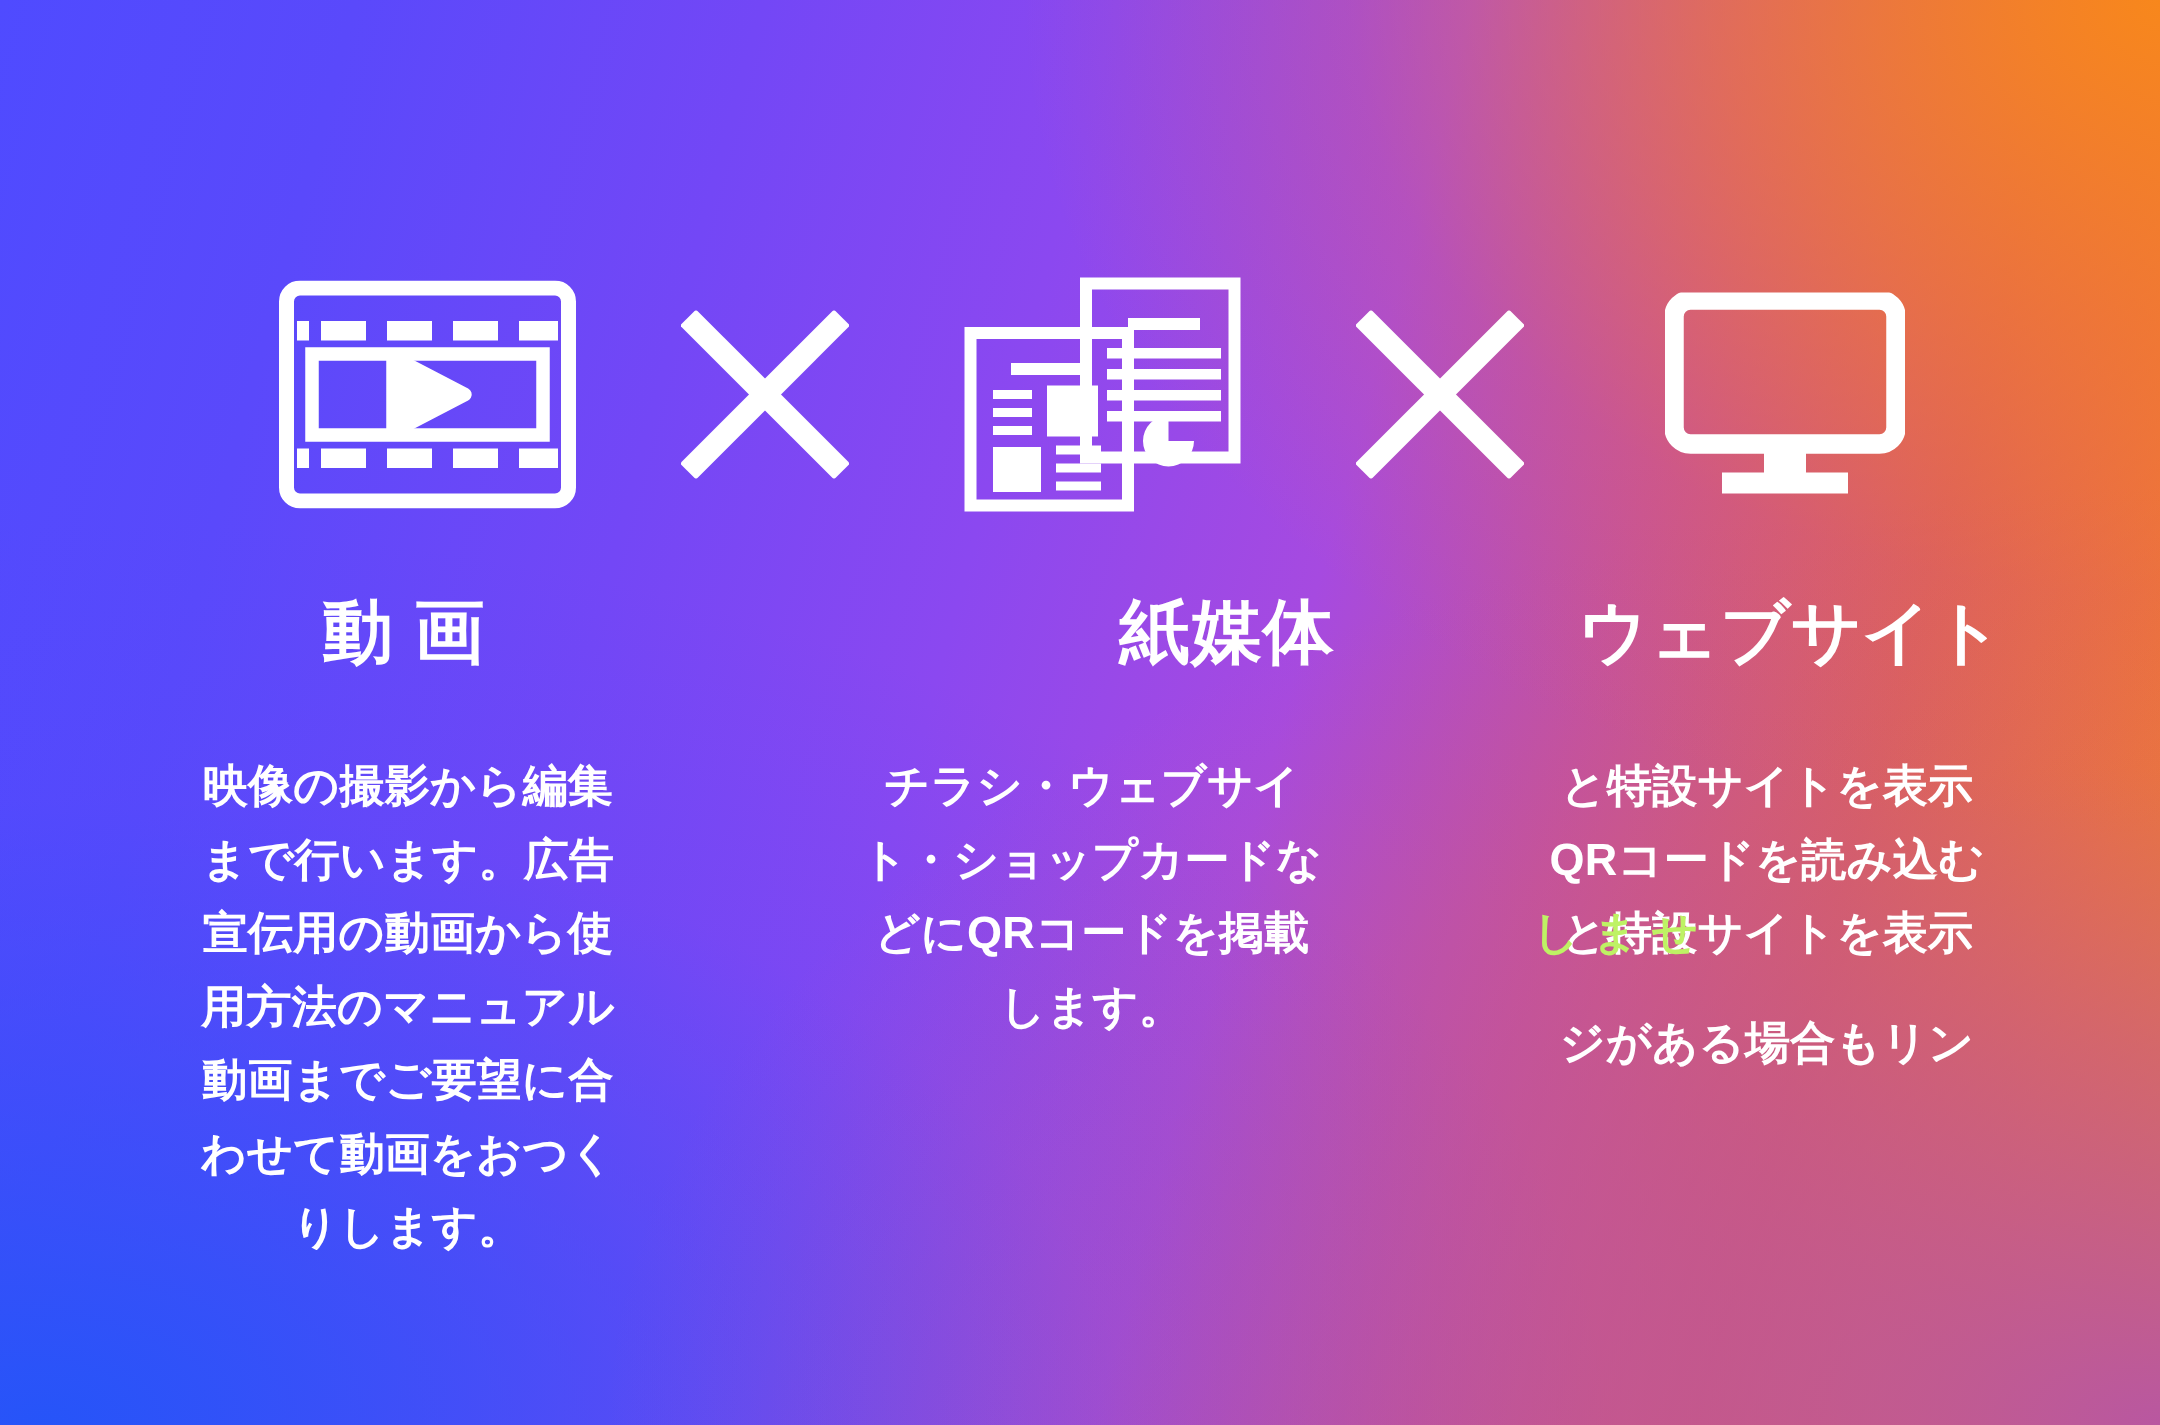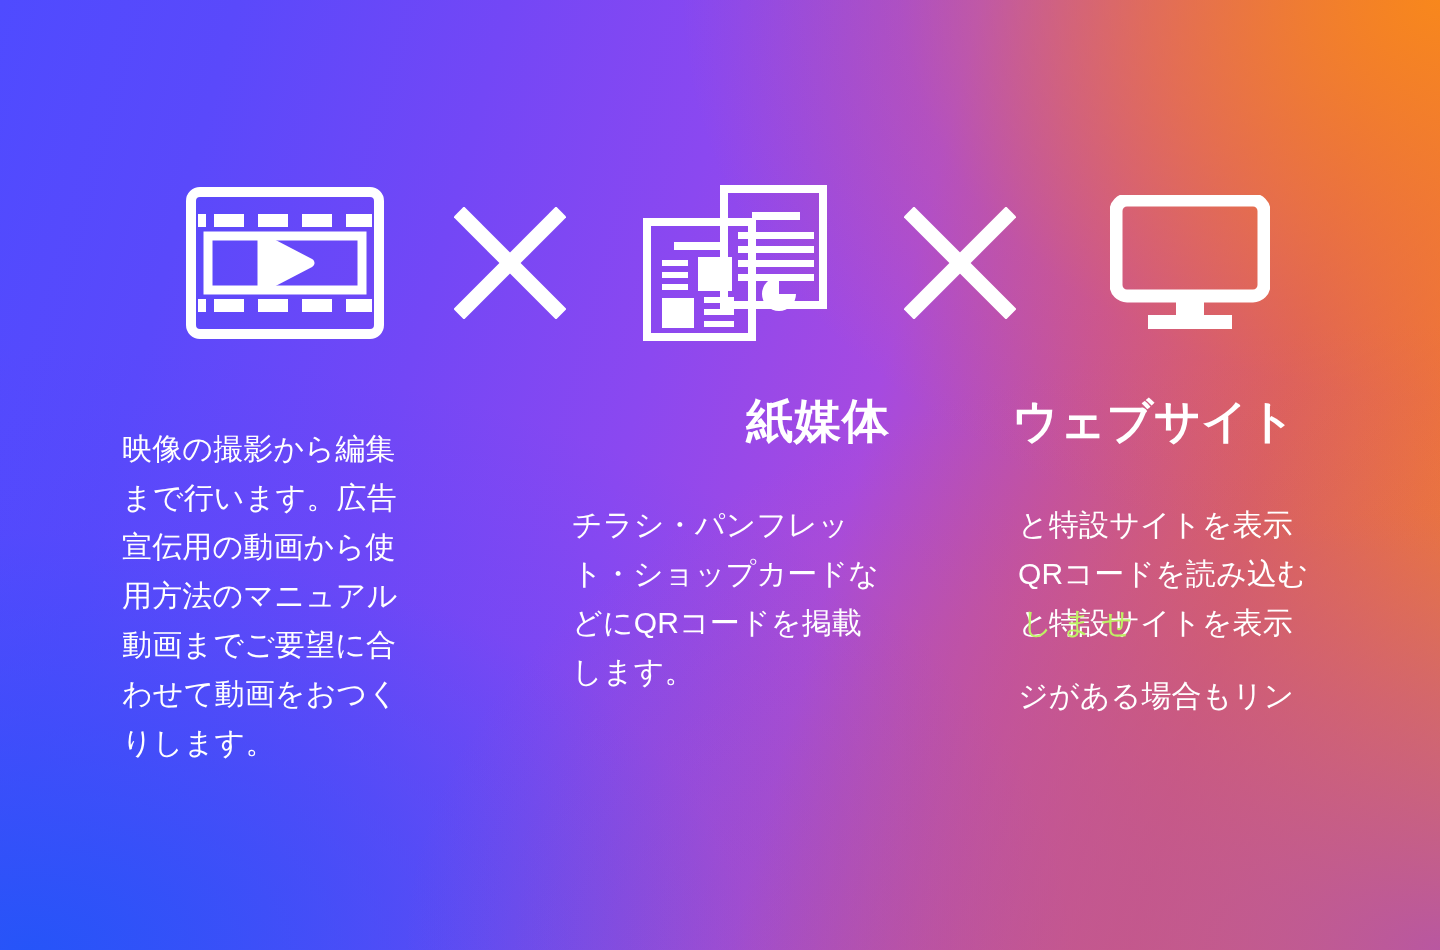--- a/index.html
+++ b/index.html
@@ -114,30 +114,30 @@
     color: #ffffff;
     font-weight: bold;
     font-size: 47px;
     line-height: 58px;
     height: 76px;
     white-space: nowrap;
     text-rendering: geometricPrecision;
   }
   #column-video .col-title { text-align: center; letter-spacing: 0.30em; text-indent: 0.30em; }
   #column-print .col-title { text-align: right; letter-spacing: 0.02em; }
-  #column-web   .col-title { text-align: left;   letter-spacing: 0.005em; font-size: 46px; }
+  #column-web   .col-title { text-align: left;   letter-spacing: 0.005em; font-size: 46px; margin-left: 40px; }
 
   .col-body {
     margin-top: 32px;
     color: #ffffff;
-    font-weight: normal;
+    font-weight: bold;
     font-size: 30px;
     line-height: 49px;
     letter-spacing: 0.005em;
-    text-align: left;
+    text-align: center;
     word-break: break-all;
     line-break: strict;
   }
   #column-video .col-body { width: 300px; margin-left: 18px; }
   #column-print .col-body { width: 312px; margin-left: 12px; }
   #column-web   .col-body { width: 320px; margin-left: 6px; }
 
   
   .glitch-line {
     position: relative;
@@ -246,26 +246,27 @@
             <rect x="38" y="120" width="84" height="14" fill="#ffffff"></rect>
           </svg>
         </span>
       </div>
 
     </div>
 
     <div class="columns">
 
       <div class="column" id="column-video">
+        <div class="col-title">動画</div>
         <div class="col-body">映像の撮影から編集まで行います。広告宣伝用の動画から使用方法のマニュアル動画までご要望に合わせて動画をおつくりします。</div>
       </div>
 
       <div class="column" id="column-print">
         <div class="col-title">紙媒体</div>
-        <div class="col-body">チラシ・パンフレット・ショップカードなどにQRコードを掲載します。</div>
+        <div class="col-body">チラシ・ウェブサイト・ショップカードなどにQRコードを掲載します。</div>
       </div>
 
       <div class="column" id="column-web">
         <div class="col-title">ウェブサイト</div>
         <div class="col-body">
           <span style="display: block;">と特設サイトを表示</span>
           <span style="display: block;">QRコードを読み込む</span>
           <span style="display: block;">と特設サイトを表示</span>
           <span class="glitch-line">
               <span class="ghost">しませ</span>

